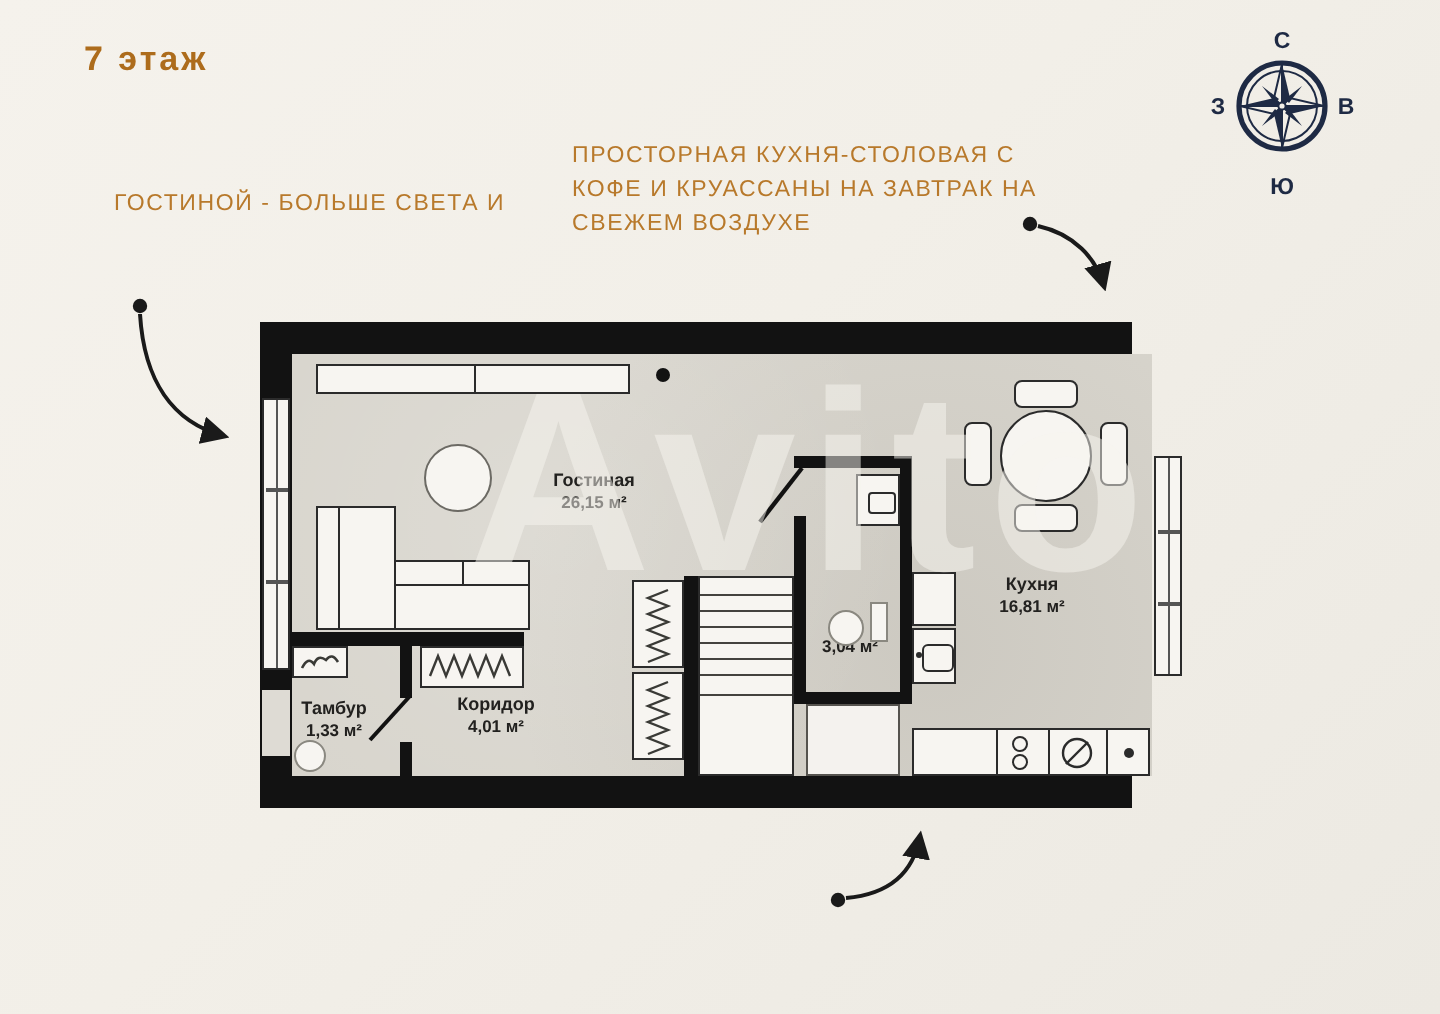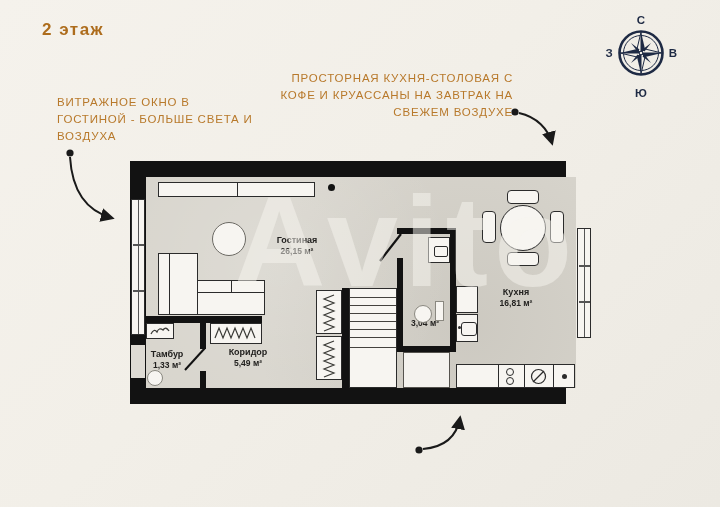--- a/index.html
+++ b/index.html
@@ -6,21 +6,21 @@
   body{width:720px;height:507px;overflow:hidden;position:relative;
        font-family:"Liberation Sans",sans-serif;
        background:linear-gradient(135deg,#f5f2ec 0%,#f2efe8 45%,#ece9e2 100%);}
   .abs{position:absolute;}
 
   
   .title{left:42px;top:20px;font-size:17px;font-weight:bold;color:#ad6c1c;letter-spacing:1.5px;}
   .note{color:#b8792b;font-size:11.5px;line-height:17px;letter-spacing:.8px;font-weight:400;}
   .note span{display:block;}
   .note-left{left:57px;top:94px;width:210px;}
-  .note-top{left:263px;top:70px;width:250px;text-align:right;}
+  .note-top{left:286px;top:70px;width:250px;}
   .note-bottom{left:222px;top:440px;width:260px;}
 
   
   .plan{left:130px;top:161px;width:436px;height:243px;background:#121212;}
   .floor{left:16px;top:16px;width:430px;height:211px;background:#d8d5cd;
          background-image:radial-gradient(circle at 30% 40%,rgba(255,255,255,.15),transparent 55%),
                           radial-gradient(circle at 75% 70%,rgba(120,115,105,.12),transparent 60%);}
   .wall{background:#121212;}
   .wfix{background:#f7f5f1;border:1px solid #2b2b2b;box-sizing:border-box;}
   .lfix{background:#f7f5f1;border:1px solid #8a8880;box-sizing:border-box;}
@@ -30,21 +30,21 @@
   .room-label .area{font-weight:600;font-size:8.5px;text-align:right;}
   .tread{position:absolute;left:0;width:100%;height:1px;background:#44423e;}
   .watermark{left:233px;top:168px;font-size:128px;font-weight:bold;letter-spacing:6px;
              color:rgba(248,246,240,0.5);z-index:30;pointer-events:none;}
   svg{display:block;}
   .overlay{left:0;top:0;z-index:40;pointer-events:none;}
 </style>
 </head>
 <body>
 
-<div class="abs title">2 этаж</div>
+<div class="abs title">7 этаж</div>
 
 <svg class="abs" style="left:595px;top:3px;" width="95" height="100" viewBox="0 0 95 100">
   <g stroke="#1e2a44" fill="none">
     <circle cx="46" cy="50" r="21.5" stroke-width="2.6"></circle>
     <circle cx="46" cy="50" r="17.5" stroke-width="1"></circle>
   </g>
   <g transform="translate(46,50)">
     <g fill="#1e2a44">
       <path d="M0,-21 L4,-4 L0,0 Z"></path>
         <path d="M21,0 L4,4 L0,0 Z"></path>
@@ -67,23 +67,21 @@
   </g>
   <g font-family="Liberation Sans,sans-serif" font-size="11.5" font-weight="bold" fill="#1e2a44" text-anchor="middle">
     <text x="46" y="21">С</text>
     <text x="46" y="94">Ю</text>
     <text x="14" y="54">З</text>
     <text x="78" y="54">В</text>
   </g>
 </svg>
 
 <div class="abs note note-left">
-  <span>ВИТРАЖНОЕ ОКНО В</span>
   <span>ГОСТИНОЙ - БОЛЬШЕ СВЕТА И</span>
-  <span>ВОЗДУХА</span>
 </div>
 <div class="abs note note-top">
   <span>ПРОСТОРНАЯ КУХНЯ-СТОЛОВАЯ С</span>
   <span>КОФЕ И КРУАССАНЫ НА ЗАВТРАК НА</span>
   <span>СВЕЖЕМ ВОЗДУХЕ</span>
 </div>
 <div class="abs note note-bottom">
 </div>
 
 <div class="abs plan">
@@ -161,21 +159,21 @@
     <span>Тамбур</span><br>
     <span class="area">1,33 м²</span>
   </div>
   <div class="abs wfix" style="left:80px;top:162px;width:52px;height:21px;">
     <svg width="50" height="19">
         <polyline points="4,14 8,4 12,14 16,4 20,14 24,4 28,14 32,4 36,14 40,4 44,14" fill="none" stroke="#3a3a36" stroke-width="1.2"></polyline>
       </svg>
   </div>
   <div class="abs room-label" style="left:86px;top:186px;width:64px;">
     <span>Коридор</span><br>
-    <span class="area">5,49 м²</span>
+    <span class="area">4,01 м²</span>
   </div>
 
   <div class="abs wfix" style="left:186px;top:129px;width:26px;height:44px;">
     <svg width="24" height="42">
         <polyline points="17,4 7,8 17,12 7,16 17,20 7,24 17,28 7,32 17,36 7,40" fill="none" stroke="#3a3a36" stroke-width="1.2"></polyline>
       </svg>
   </div>
   <div class="abs wfix" style="left:186px;top:175px;width:26px;height:44px;">
     <svg width="24" height="42">
         <polyline points="17,4 7,8 17,12 7,16 17,20 7,24 17,28 7,32 17,36 7,40" fill="none" stroke="#3a3a36" stroke-width="1.2"></polyline>

